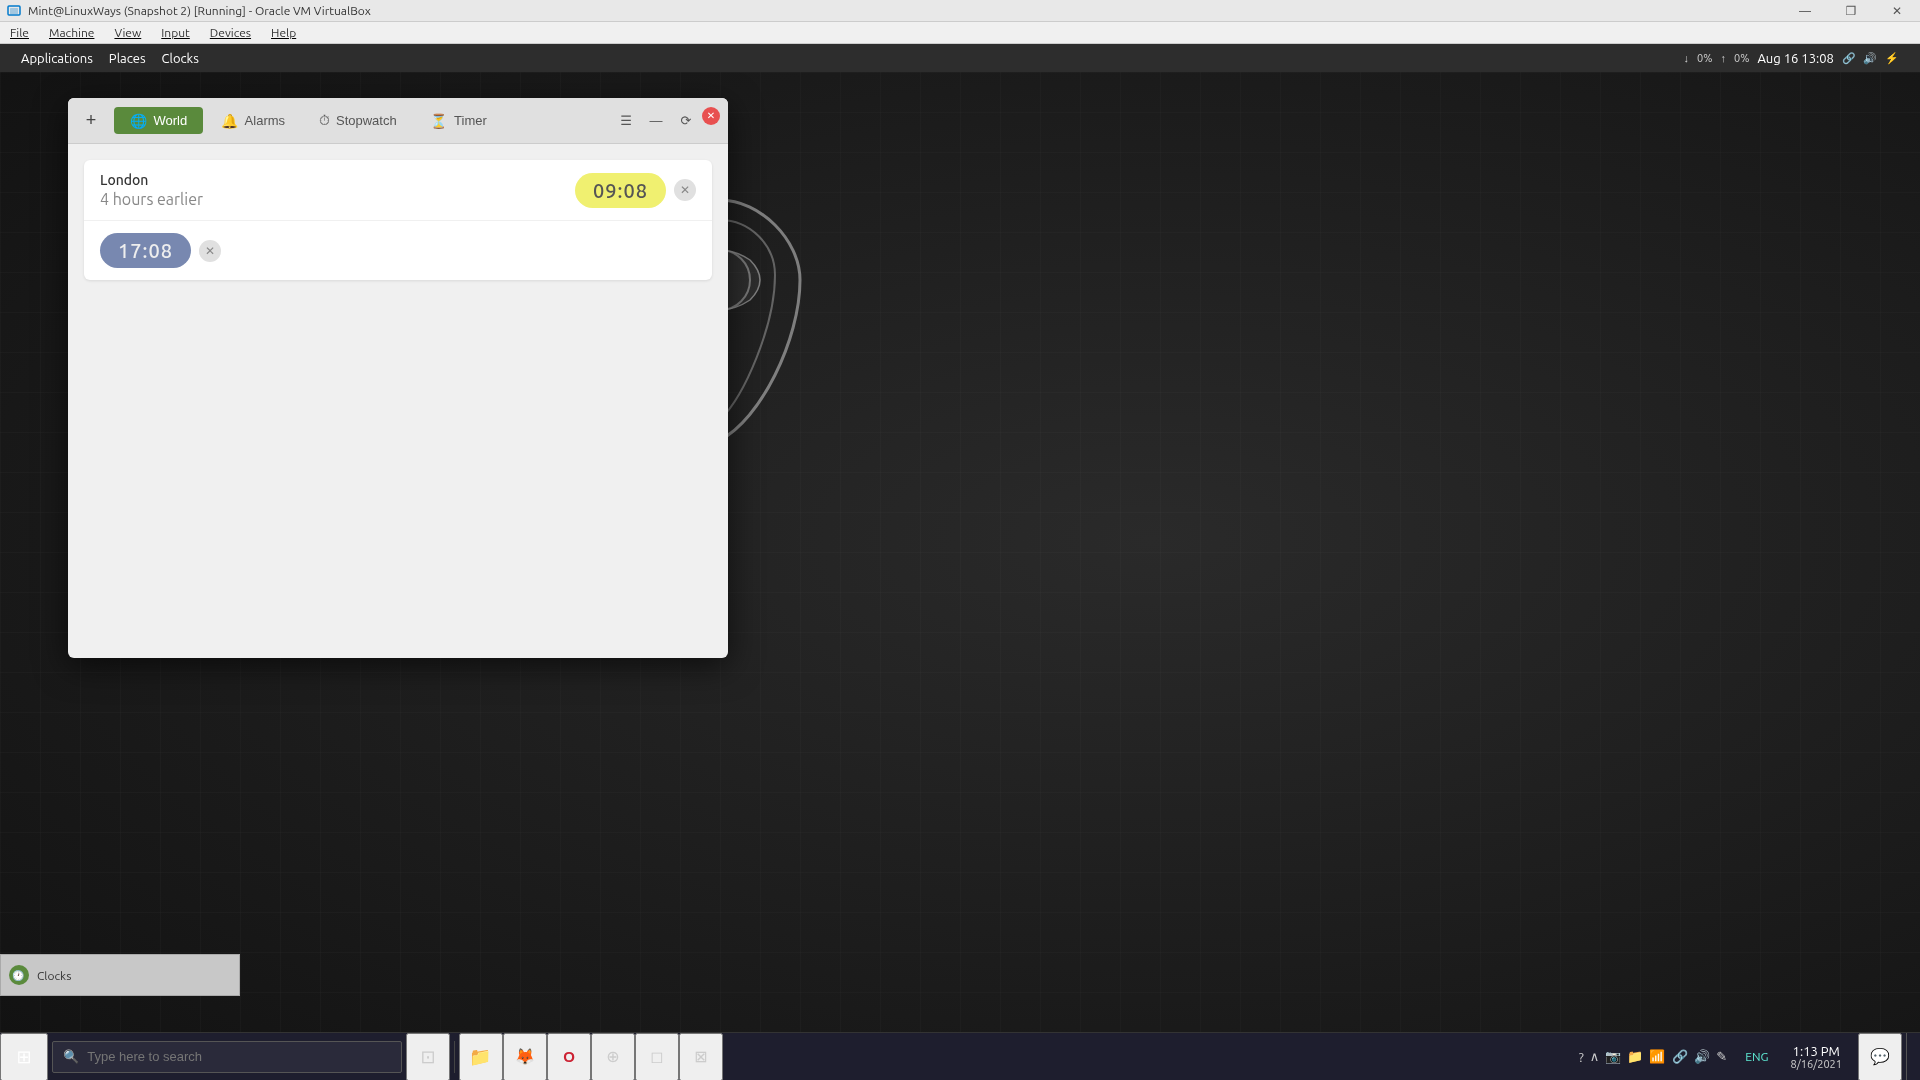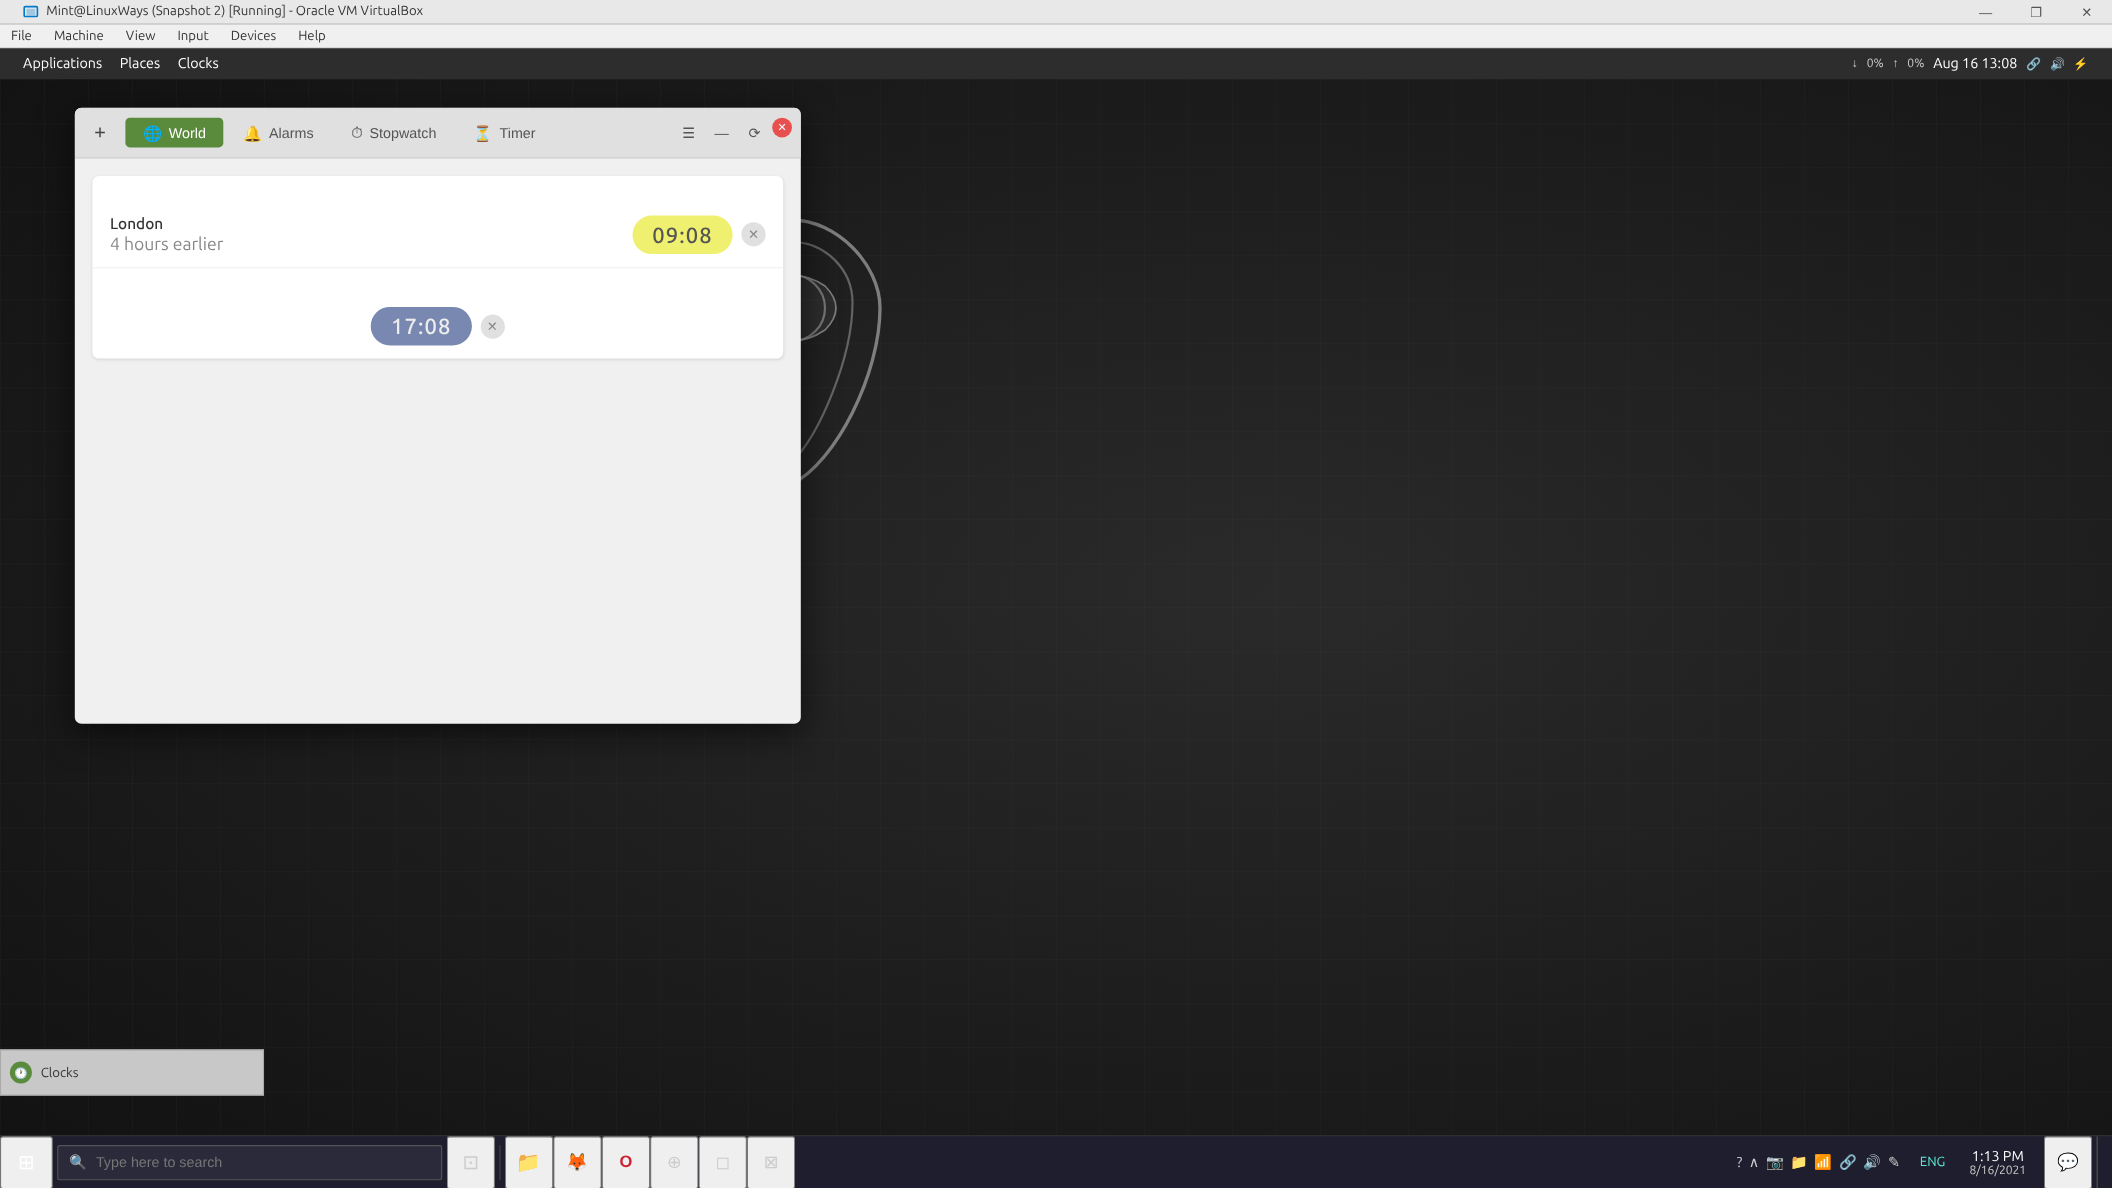--- a/index.html
+++ b/index.html
@@ -30,21 +30,21 @@
       display: flex;
       align-items: center;
       justify-content: space-between;
       border-bottom: 1px solid #ccc;
       z-index: 100;
     }
     .vbox-title-left {
       display: flex;
       align-items: center;
       gap: 6px;
-      padding-left: 20px;
+      padding-left: 6px;
     }
     .vbox-icon {
       width: 16px; height: 16px;
     }
     .vbox-title-text {
       font-size: 12px;
       color: #333;
     }
     .vbox-title-buttons {
       display: flex;
@@ -67,20 +67,21 @@
     .vbox-menubar {
       position: absolute;
       top: 22px; left: 0;
       width: 100%;
       height: 22px;
       background: #f0f0f0;
       display: flex;
       align-items: center;
       border-bottom: 1px solid #ccc;
       z-index: 100;
+      text-decoration: underline;
     }
     .vbox-menu-item {
       padding: 2px 10px;
       font-size: 12px;
       color: #333;
       cursor: pointer;
     }
 
     
     .gnome-topbar {
@@ -223,24 +224,23 @@
       gap: 0;
       background: white;
       border-radius: 6px;
       overflow: hidden;
       box-shadow: 0 1px 3px rgba(0,0,0,0.1);
     }
 
     .clock-item {
       display: flex;
       align-items: center;
-      justify-content: center;
+      justify-content: flex-start;
       padding: 12px 16px;
       border-bottom: 1px solid #f0f0f0;
-      margin-top: 23px;
     }
     .clock-item:last-child { border-bottom: none; }
 
     .clock-info { flex: 1; }
     .clock-city {
       font-size: 14px;
       font-weight: 500;
       color: #333;
     }
     .clock-offset {

